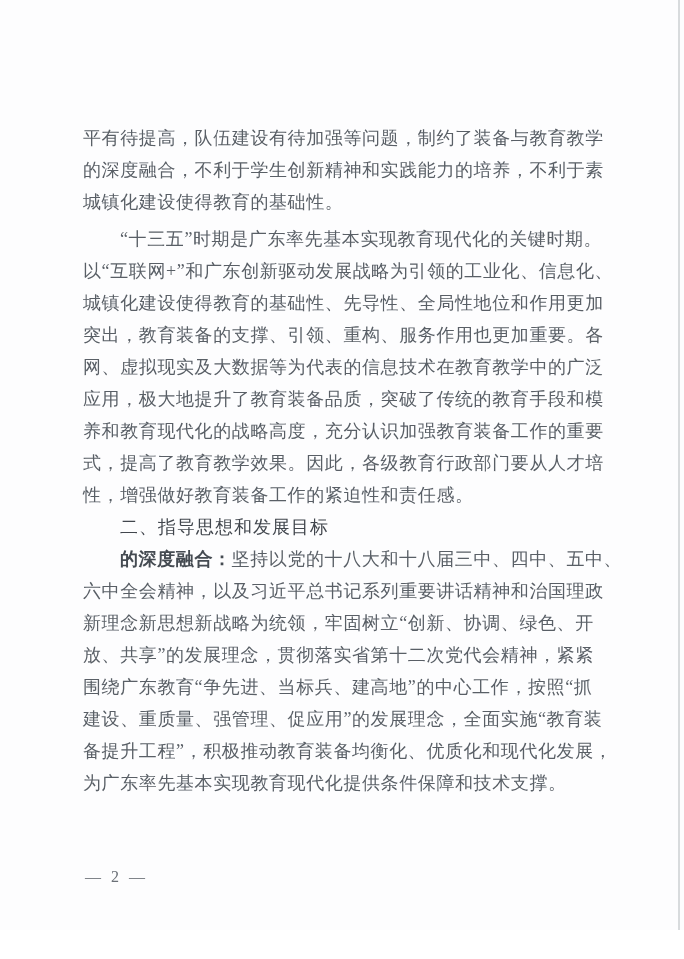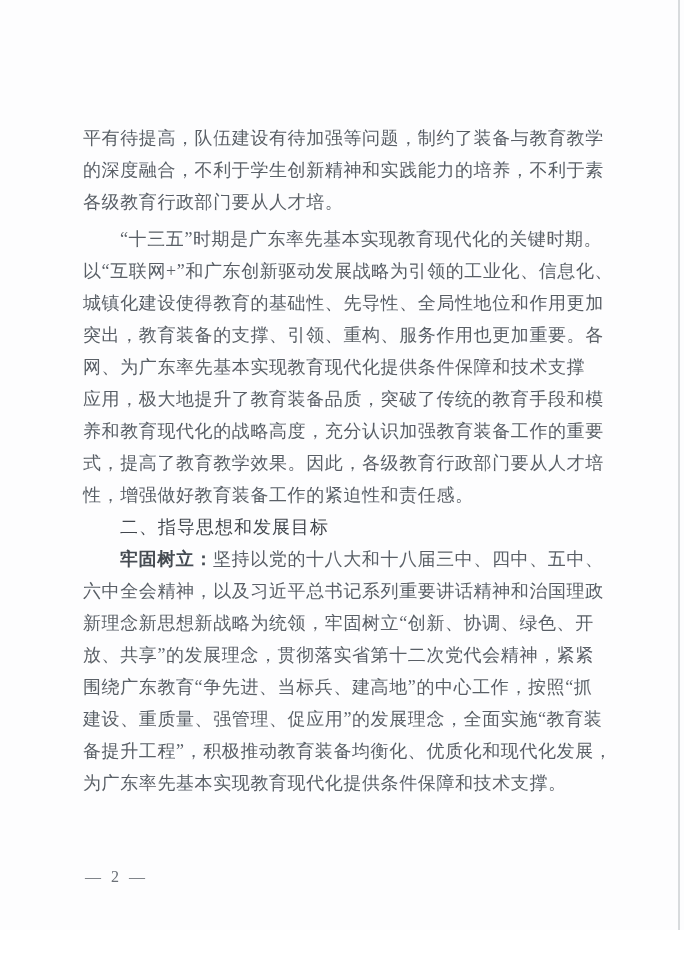--- a/index.html
+++ b/index.html
@@ -66,38 +66,38 @@
 </style>
 </head>
 <body>
 
 <div class="page">
   <div class="scan-line"></div>
   <div class="content" id="doc-body">
       <div class="para">
         <div class="line">平有待提高，队伍建设有待加强等问题，制约了装备与教育教学</div>
         <div class="line">的深度融合，不利于学生创新精神和实践能力的培养，不利于素</div>
-        <div class="line">各级教育行政部门要从人才培。</div>
+        <div class="line">城镇化建设使得教育的基础性。</div>
       </div>
       <div class="para">
         <div class="line indent">“十三五”时期是广东率先基本实现教育现代化的关键时期。</div>
         <div class="line">以“互联网+”和广东创新驱动发展战略为引领的工业化、信息化、</div>
         <div class="line">城镇化建设使得教育的基础性、先导性、全局性地位和作用更加</div>
         <div class="line">突出，教育装备的支撑、引领、重构、服务作用也更加重要。各</div>
-        <div class="line">网、为广东率先基本实现教育现代化提供条件保障和技术支撑</div>
+        <div class="line">网、虚拟现实及大数据等为代表的信息技术在教育教学中的广泛</div>
         <div class="line">应用，极大地提升了教育装备品质，突破了传统的教育手段和模</div>
         <div class="line">养和教育现代化的战略高度，充分认识加强教育装备工作的重要</div>
         <div class="line">式，提高了教育教学效果。因此，各级教育行政部门要从人才培</div>
         <div class="line">性，增强做好教育装备工作的紧迫性和责任感。</div>
       </div>
       <div class="para heading">
         <div class="line indent">二、指导思想和发展目标</div>
       </div>
       <div class="para">
-        <div class="line indent"><span class="bold-prefix">牢固树立：</span>坚持以党的十八大和十八届三中、四中、五中、</div>
+        <div class="line indent"><span class="bold-prefix">的深度融合：</span>坚持以党的十八大和十八届三中、四中、五中、</div>
         <div class="line">六中全会精神，以及习近平总书记系列重要讲话精神和治国理政</div>
         <div class="line">新理念新思想新战略为统领，牢固树立“创新、协调、绿色、开</div>
         <div class="line">放、共享”的发展理念，贯彻落实省第十二次党代会精神，紧紧</div>
         <div class="line">围绕广东教育“争先进、当标兵、建高地”的中心工作，按照“抓</div>
         <div class="line">建设、重质量、强管理、促应用”的发展理念，全面实施“教育装</div>
         <div class="line">备提升工程”，积极推动教育装备均衡化、优质化和现代化发展，</div>
         <div class="line">为广东率先基本实现教育现代化提供条件保障和技术支撑。</div>
       </div>
     </div>
   <div class="footer">

